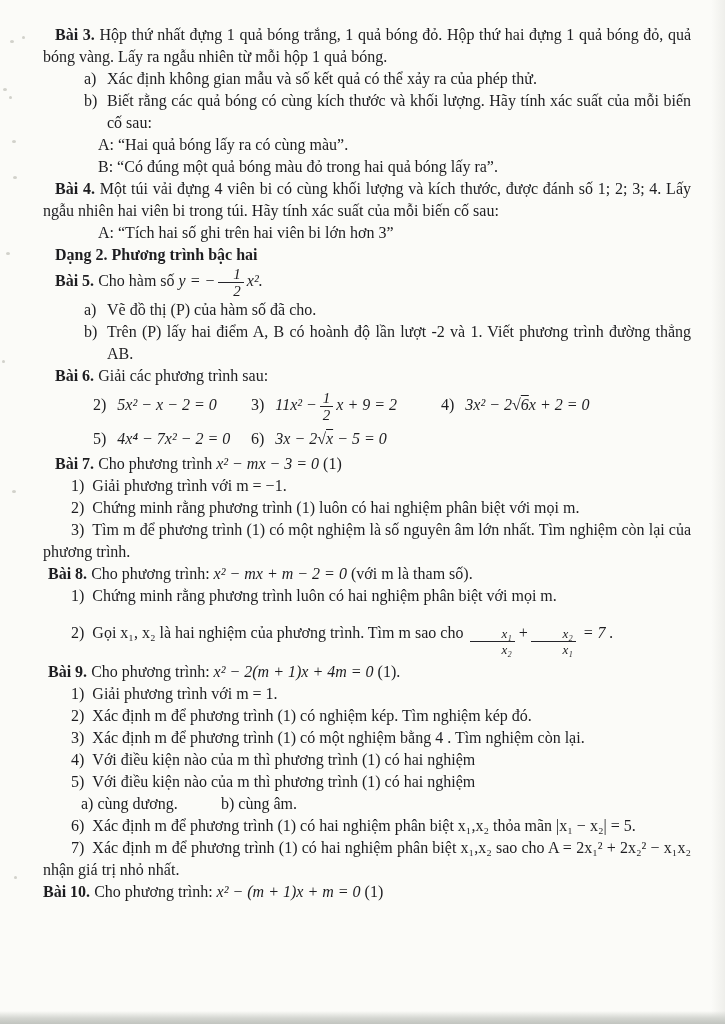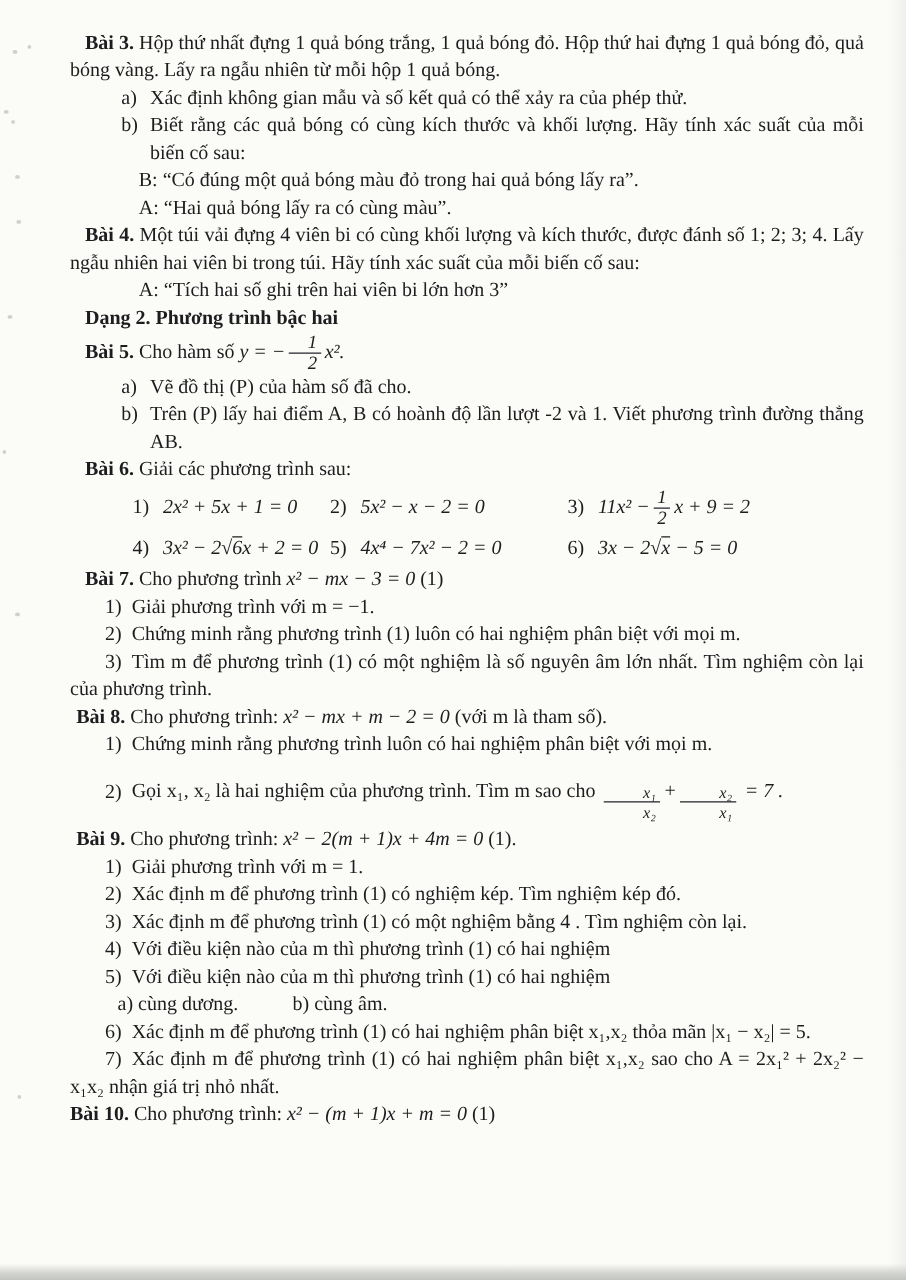--- a/index.html
+++ b/index.html
@@ -4,21 +4,21 @@
 <style>
   html,body { margin:0; padding:0; }
   body {
     width:725px; height:1024px;
     background:#fbfbf8;
     font-family:"Liberation Serif","DejaVu Serif",serif;
     font-size:16px; line-height:22px;
     color:#1d1d20;
     overflow:hidden; position:relative;
   }
-  .page { padding:24px 34px 0 56px; position:relative; }
+  .page { padding:24px 34px 0 43px; position:relative; }
   p { margin:0; }
   .lbl { font-weight:bold; }
   .math { font-style:italic; font-family:"Liberation Serif","DejaVu Serif",serif; }
   .prob { text-indent:12px; text-align:justify; }
   .prob.ti-5 { text-indent:5px; }
   .prob.ti-0 { text-indent:0; }
   .heading { font-weight:bold; text-indent:12px; }
   
   .hang { display:flex; margin-left:41px; }
   .hang .mk { width:23px; flex:none; }
@@ -57,22 +57,22 @@
   <p class="prob"><span class="lbl">Bài 3.</span>
     <span>Hộp thứ nhất đựng 1 quả bóng trắng, 1 quả bóng đỏ. Hộp thứ hai đựng 1 quả bóng đỏ, quả bóng vàng. Lấy ra ngẫu nhiên từ mỗi hộp 1 quả bóng.</span></p>
   <div class="hang">
     <span class="mk">a)</span>
     <span class="tx">Xác định không gian mẫu và số kết quả có thể xảy ra của phép thử.</span>
   </div>
   <div class="hang">
     <span class="mk">b)</span>
     <span class="tx">Biết rằng các quả bóng có cùng kích thước và khối lượng. Hãy tính xác suất của mỗi biến cố sau:</span>
   </div>
+  <p class="quote">A: “Hai quả bóng lấy ra có cùng màu”.</p>
   <p class="quote">B: “Có đúng một quả bóng màu đỏ trong hai quả bóng lấy ra”.</p>
-  <p class="quote">A: “Hai quả bóng lấy ra có cùng màu”.</p>
 
   <p class="prob"><span class="lbl">Bài 4.</span>
     <span>Một túi vải đựng 4 viên bi có cùng khối lượng và kích thước, được đánh số 1; 2; 3; 4. Lấy ngẫu nhiên hai viên bi trong túi. Hãy tính xác suất của mỗi biến cố sau:</span></p>
   <p class="quote">A: “Tích hai số ghi trên hai viên bi lớn hơn 3”</p>
 
   <p class="heading">Dạng 2. Phương trình bậc hai</p>
 
   <p class="prob"><span class="lbl">Bài 5.</span>
     <span>Cho hàm số</span>
     <span class="math">y = −</span><span class="frac">
@@ -84,21 +84,20 @@
     <span class="tx">Vẽ đồ thị (P) của hàm số đã cho.</span>
   </div>
   <div class="hang">
     <span class="mk">b)</span>
     <span class="tx">Trên (P) lấy hai điểm A, B có hoành độ lần lượt -2 và 1. Viết phương trình đường thẳng AB.</span>
   </div>
 
   <p class="prob"><span class="lbl">Bài 6.</span>
     <span>Giải các phương trình sau:</span></p>
   <div class="eqgrid">
-    <div class="cell"><span class="mk">1)</span><span class="math">2x² + 5x + 1 = 0</span></div>
     <div class="cell"><span class="mk">2)</span><span class="math">5x² − x − 2 = 0</span></div>
     <div class="cell"><span class="mk">3)</span><span class="math">11x² −</span><span class="frac">
           <span class="fn">1</span>
           <span class="fd">2</span>
         </span><span class="math">x + 9 = 2</span></div>
     <div class="cell"><span class="mk">4)</span><span class="math">3x² − 2√</span><span class="math rad">6</span><span class="math">x + 2 = 0</span></div>
     <div class="cell"><span class="mk">5)</span><span class="math">4x⁴ − 7x² − 2 = 0</span></div>
     <div class="cell"><span class="mk">6)</span><span class="math">3x − 2√</span><span class="math rad">x</span><span class="math"> − 5 = 0</span></div>
   </div>
 

